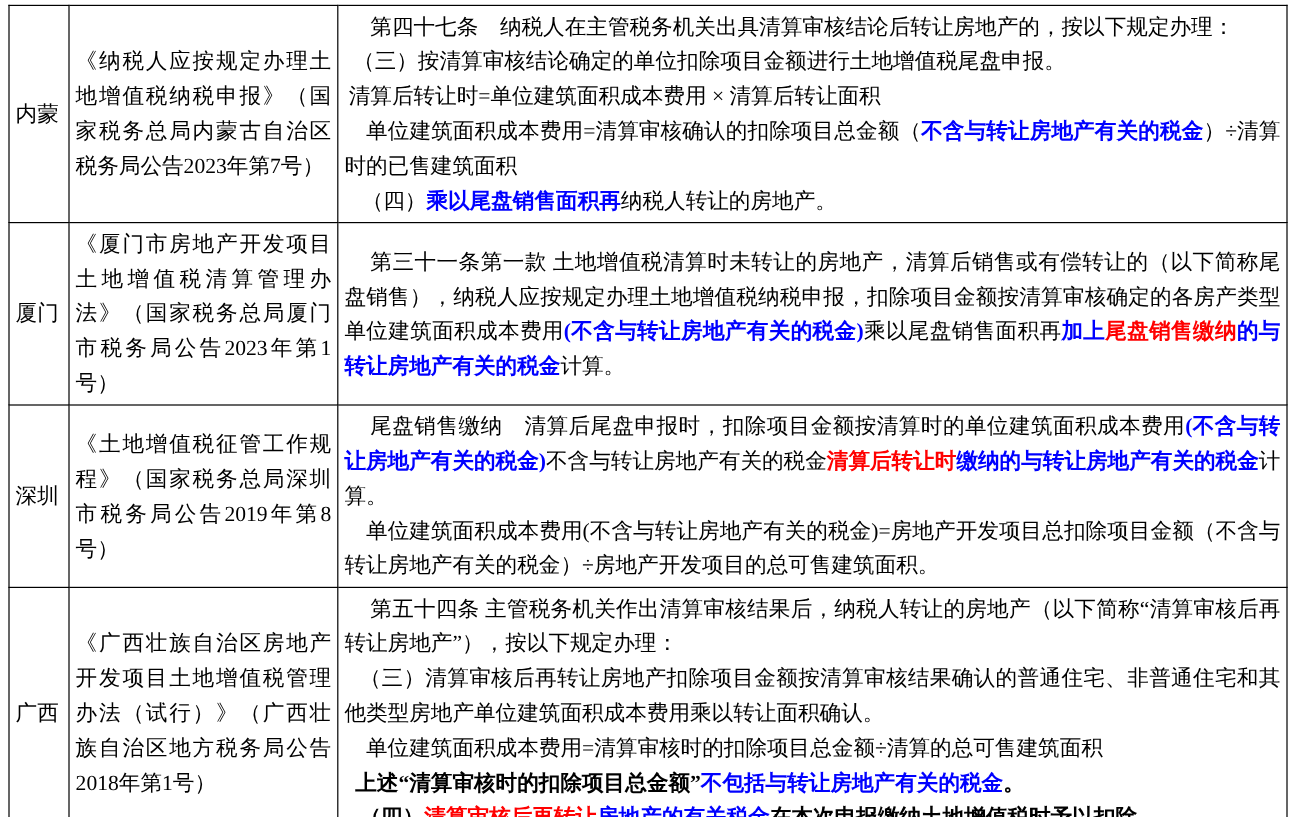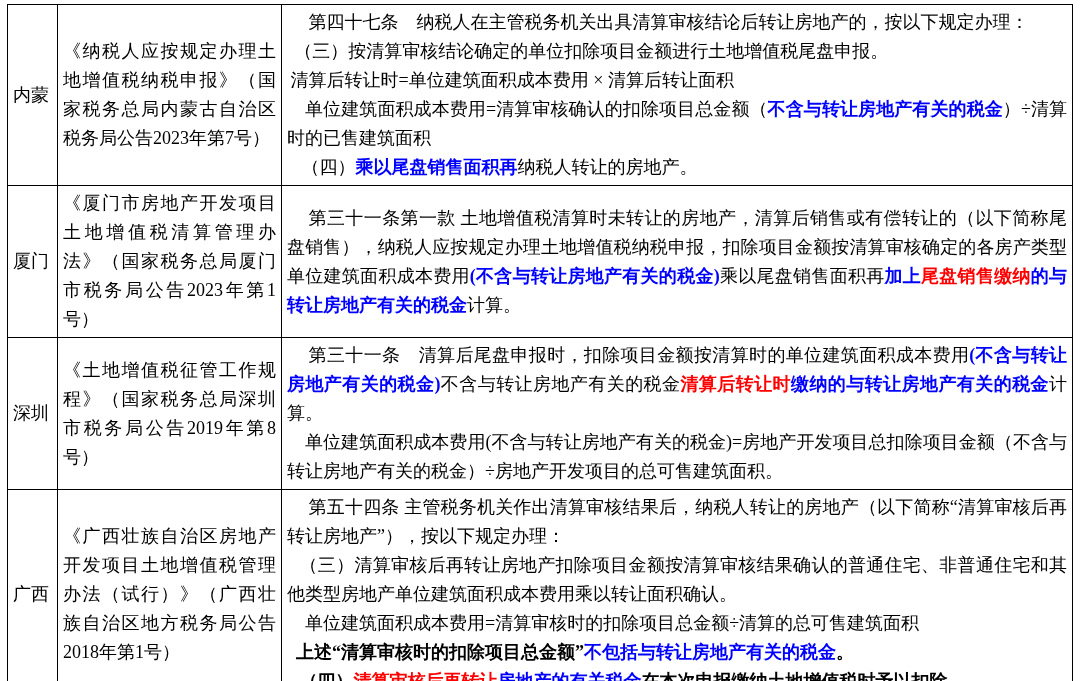--- a/index.html
+++ b/index.html
@@ -73,21 +73,21 @@
           <td class="region-cell">厦门</td>
           <td class="doc-cell">《厦门市房地产开发项目土地增值税清算管理办法》（国家税务总局厦门市税务局公告2023年第1号）</td>
           <td class="content-cell">
             <div class="para" style="text-indent: 1.2em;"><span class="s-normal">第三十一条第一款 土地增值税清算时未转让的房地产，清算后销售或有偿转让的（以下简称尾盘销售），纳税人应按规定办理土地增值税纳税申报，扣除项目金额按清算审核确定的各房产类型单位建筑面积成本费用</span><span class="s-blue">(不含与转让房地产有关的税金)</span><span class="s-normal">乘以尾盘销售面积再</span><span class="s-blue">加上</span><span class="s-red">尾盘销售缴纳</span><span class="s-blue">的与转让房地产有关的税金</span><span class="s-normal">计算。</span></div>
           </td>
         </tr>
         <tr>
           <td class="region-cell">深圳</td>
           <td class="doc-cell">《土地增值税征管工作规程》（国家税务总局深圳市税务局公告2019年第8号）</td>
           <td class="content-cell">
-            <div class="para" style="text-indent: 1.2em;"><span class="s-normal">第三十一条　清算后尾盘申报时，扣除项目金额按清算时的单位建筑面积成本费用</span><span class="s-blue">(不含与转让房地产有关的税金)</span><span class="s-normal">不含与转让房地产有关的税金</span><span class="s-red">清算后转让时</span><span class="s-blue">缴纳的与转让房地产有关的税金</span><span class="s-normal">计算。</span></div>
+            <div class="para" style="text-indent: 1.2em;"><span class="s-normal">尾盘销售缴纳　清算后尾盘申报时，扣除项目金额按清算时的单位建筑面积成本费用</span><span class="s-blue">(不含与转让房地产有关的税金)</span><span class="s-normal">不含与转让房地产有关的税金</span><span class="s-red">清算后转让时</span><span class="s-blue">缴纳的与转让房地产有关的税金</span><span class="s-normal">计算。</span></div>
             <div class="para" style="text-indent: 1em;"><span class="s-normal">单位建筑面积成本费用(不含与转让房地产有关的税金)=房地产开发项目总扣除项目金额（不含与转让房地产有关的税金）÷房地产开发项目的总可售建筑面积。</span></div>
           </td>
         </tr>
         <tr>
           <td class="region-cell">广西</td>
           <td class="doc-cell">《广西壮族自治区房地产开发项目土地增值税管理办法（试行）》（广西壮族自治区地方税务局公告2018年第1号）</td>
           <td class="content-cell">
             <div class="para" style="text-indent: 1.2em;"><span class="s-normal">第五十四条 主管税务机关作出清算审核结果后，纳税人转让的房地产（以下简称“清算审核后再转让房地产”），按以下规定办理：</span></div>
             <div class="para" style="text-indent: 0.7em;"><span class="s-normal">（三）清算审核后再转让房地产扣除项目金额按清算审核结果确认的普通住宅、非普通住宅和其他类型房地产单位建筑面积成本费用乘以转让面积确认。</span></div>
             <div class="para" style="text-indent: 1em;"><span class="s-normal">单位建筑面积成本费用=清算审核时的扣除项目总金额÷清算的总可售建筑面积</span></div>

